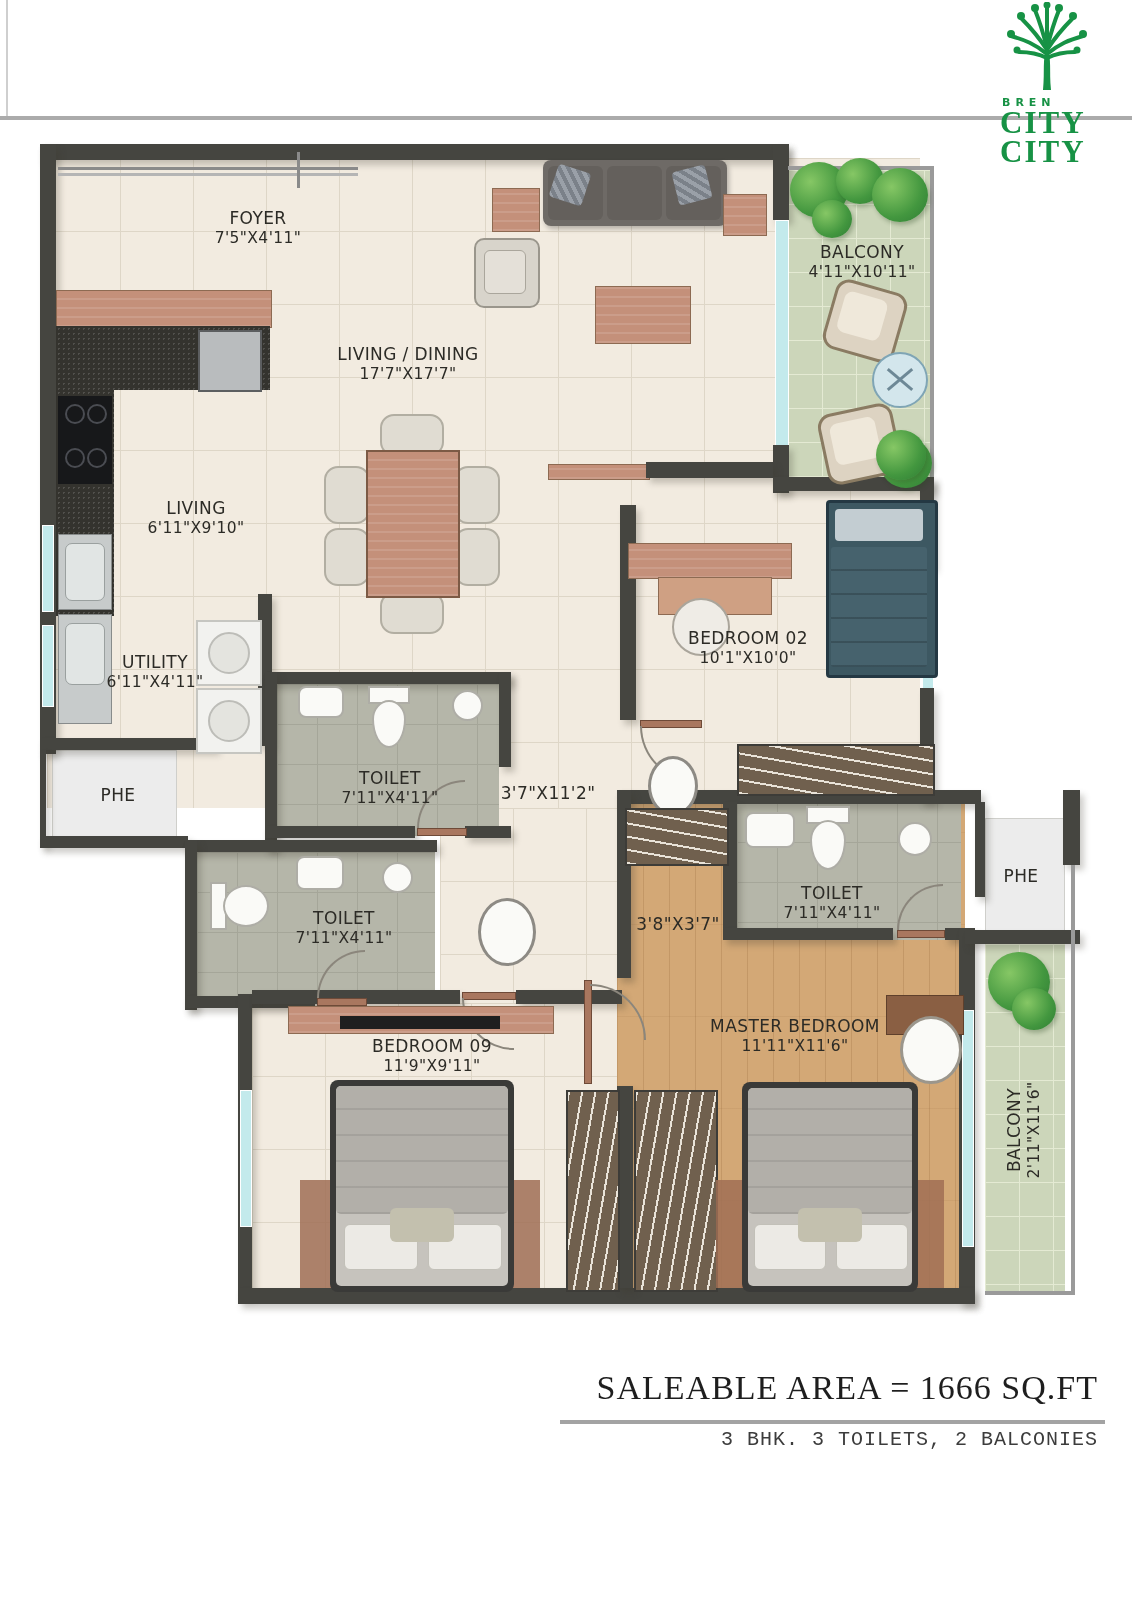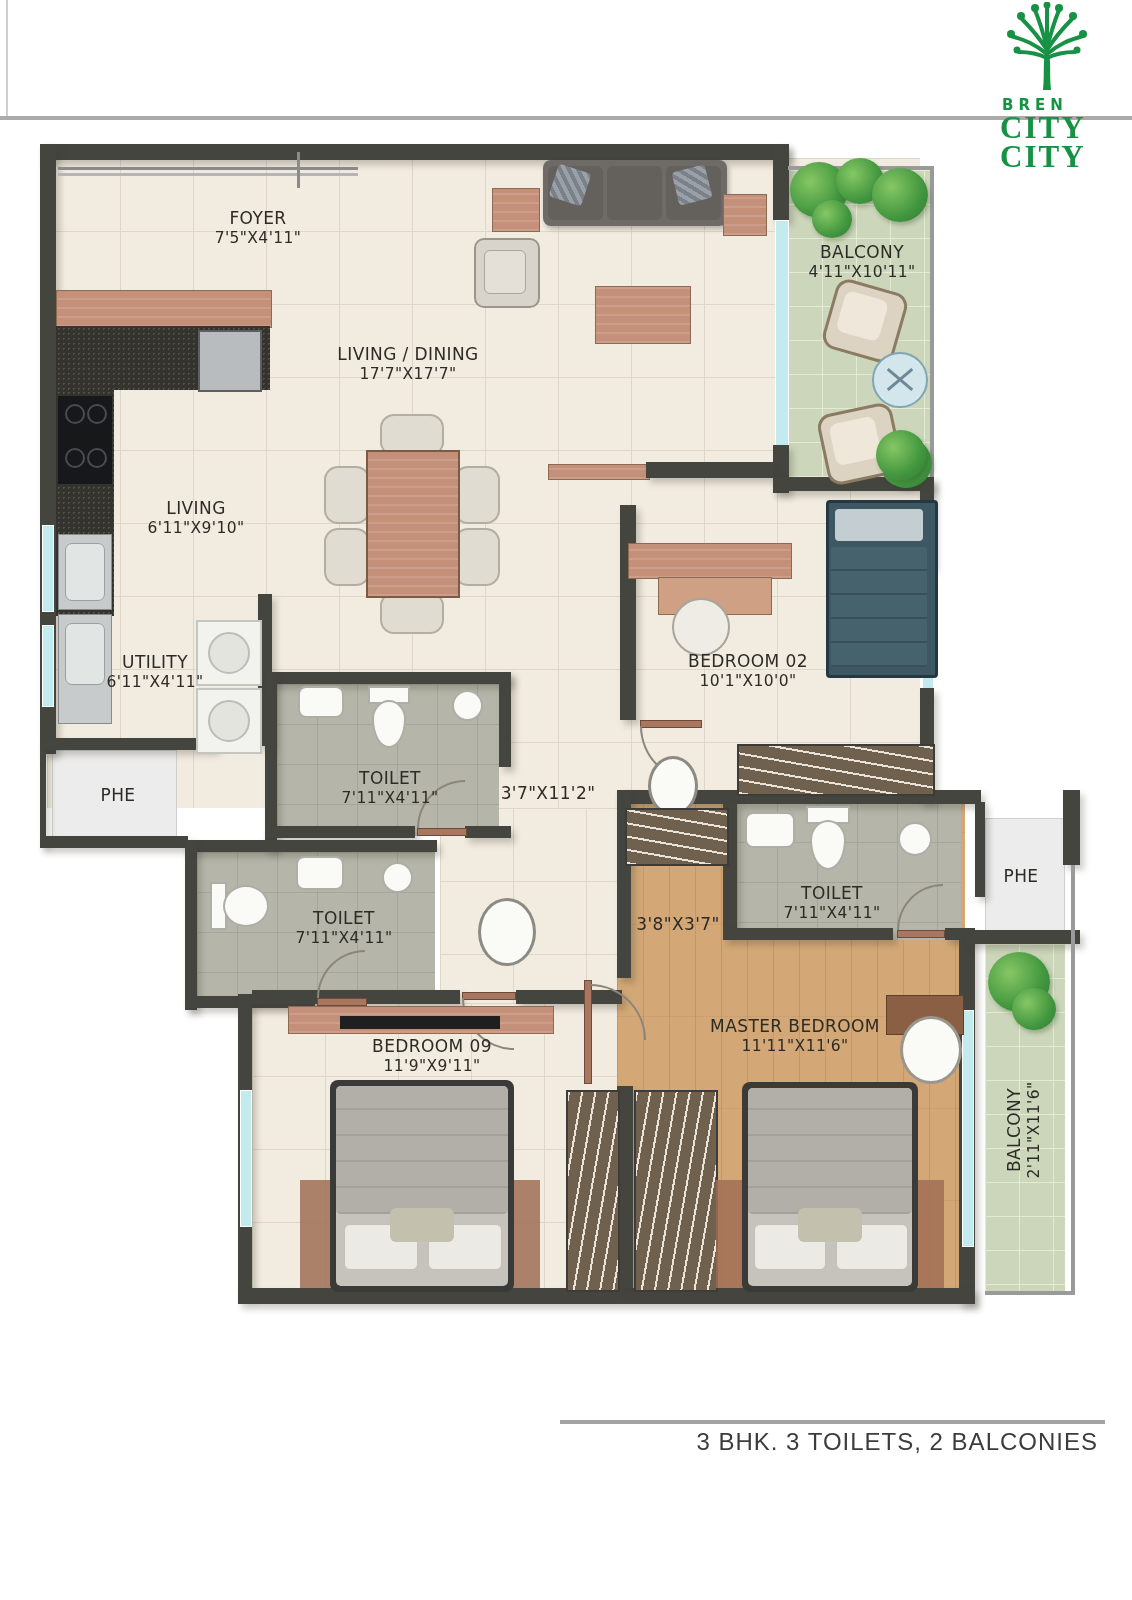--- a/index.html
+++ b/index.html
@@ -5,21 +5,21 @@
   html,body{margin:0;padding:0;background:#ffffff;}
   #canvas{position:relative;width:1132px;height:1600px;background:#fff;overflow:hidden;
           font-family:"DejaVu Sans",sans-serif;}
   
   .title{position:absolute;left:16px;top:58px;color:#1c1c1c;font-family:"Liberation Serif",serif;}
   .title .main{font-size:42px;letter-spacing:2px;}
   .title .sep{font-size:36px;font-weight:bold;margin:0 10px;position:relative;top:-2px;}
   .title .sub{font-size:26px;font-weight:bold;letter-spacing:2px;}
   .hrule{position:absolute;background:#ababab;}
   .logo{position:absolute;left:988px;top:2px;width:118px;text-align:center;color:var(--logo_green);}
-  .logo .bren{font-size:15px;font-weight:bold;letter-spacing:5px;text-align:left;margin:2px 0 0 14px;}
+  .logo .bren{font-size:11px;font-weight:bold;letter-spacing:5px;text-align:left;margin:2px 0 0 14px;}
   .logo .big{font-family:"Liberation Serif",serif;font-weight:bold;font-size:31px;line-height:.92;
              letter-spacing:2px;text-align:left;margin-left:12px;}
   
   .abs{position:absolute;}
   .wall{position:absolute;background:var(--wall);box-shadow:4px 5px 6px rgba(60,55,45,.25);}
   .rail{position:absolute;background:var(--rail_gray);}
   .floor{position:absolute;background-color:var(--floor);
     background-image:linear-gradient(var(--floor_line) 1px,transparent 1px),
                      linear-gradient(90deg,var(--floor_line) 1px,transparent 1px);
     background-size:73px 73px;}
@@ -53,21 +53,21 @@
     box-shadow:2px 3px 4px rgba(40,70,30,.3);}
   .arc{position:absolute;border:2px solid #8b867c;background:transparent;}
   .leaf{position:absolute;background:#a9775f;border:1px solid #6e4a38;}
   .rlabel{position:absolute;transform:translate(-50%,-50%);text-align:center;white-space:nowrap;
     color:#2c2b26;font-size:17px;letter-spacing:.4px;line-height:1.25;}
   .rlabel .dims{display:block;font-size:15.5px;}
   .rlabel.vert{transform:translate(-50%,-50%) rotate(-90deg);}
   
   .fa{position:absolute;right:34px;top:1369px;font-family:"Liberation Serif",serif;font-size:34px;
       color:#1e1e1e;letter-spacing:1px;}
-  .fb{position:absolute;right:34px;top:1428px;font-family:Liberation Sans, sans-serif;font-size:24px;
+  .fb{position:absolute;right:34px;top:1428px;font-family:Liberation Mono, monospace;font-size:20px;
       color:#3c3c3c;letter-spacing:1px;}
 </style>
 </head>
 <body>
 
 <div id="canvas">
 
   <div class="hrule" style="left:0;top:116px;width:1132px;height:4px;"></div>
   <div class="hrule" style="left:6px;top:0;width:2px;height:116px;background:#cfcfcf;"></div>
 
@@ -321,21 +321,21 @@
   </div>
   <div class="rlabel" style="left:118px;top:796px;">
     <span>PHE</span>
   </div>
   <div class="rlabel" style="left:390px;top:788px;">
     <span>TOILET</span><span class="dims">7'11"X4'11"</span>
   </div>
   <div class="rlabel" style="left:548px;top:794px;">
     <span>3'7"X11'2"</span>
   </div>
-  <div class="rlabel" style="left:748px;top:671px;">
+  <div class="rlabel" style="left:748px;top:648px;">
     <span>BEDROOM 02</span><span class="dims">10'1"X10'0"</span>
   </div>
   <div class="rlabel" style="left:344px;top:928px;">
     <span>TOILET</span><span class="dims">7'11"X4'11"</span>
   </div>
   <div class="rlabel" style="left:678px;top:925px;">
     <span>3'8"X3'7"</span>
   </div>
   <div class="rlabel" style="left:832px;top:903px;">
     <span>TOILET</span><span class="dims">7'11"X4'11"</span>
@@ -346,16 +346,17 @@
   <div class="rlabel" style="left:432px;top:1056px;">
     <span>BEDROOM 09</span><span class="dims">11'9"X9'11"</span>
   </div>
   <div class="rlabel" style="left:795px;top:1036px;">
     <span>MASTER BEDROOM</span><span class="dims">11'11"X11'6"</span>
   </div>
   <div class="rlabel vert" style="left:1024px;top:1130px;">
     <span>BALCONY</span><span class="dims">2'11"X11'6"</span>
   </div>
 
+  <div class="fa">SALEABLE AREA = 1666 SQ.FT</div>
   <div class="hrule" style="left:560px;top:1420px;width:545px;height:4px;background:#a3a3a3;"></div>
   <div class="fb">3 BHK. 3 TOILETS, 2 BALCONIES</div>
 
 </div>
 
 </body></html>

